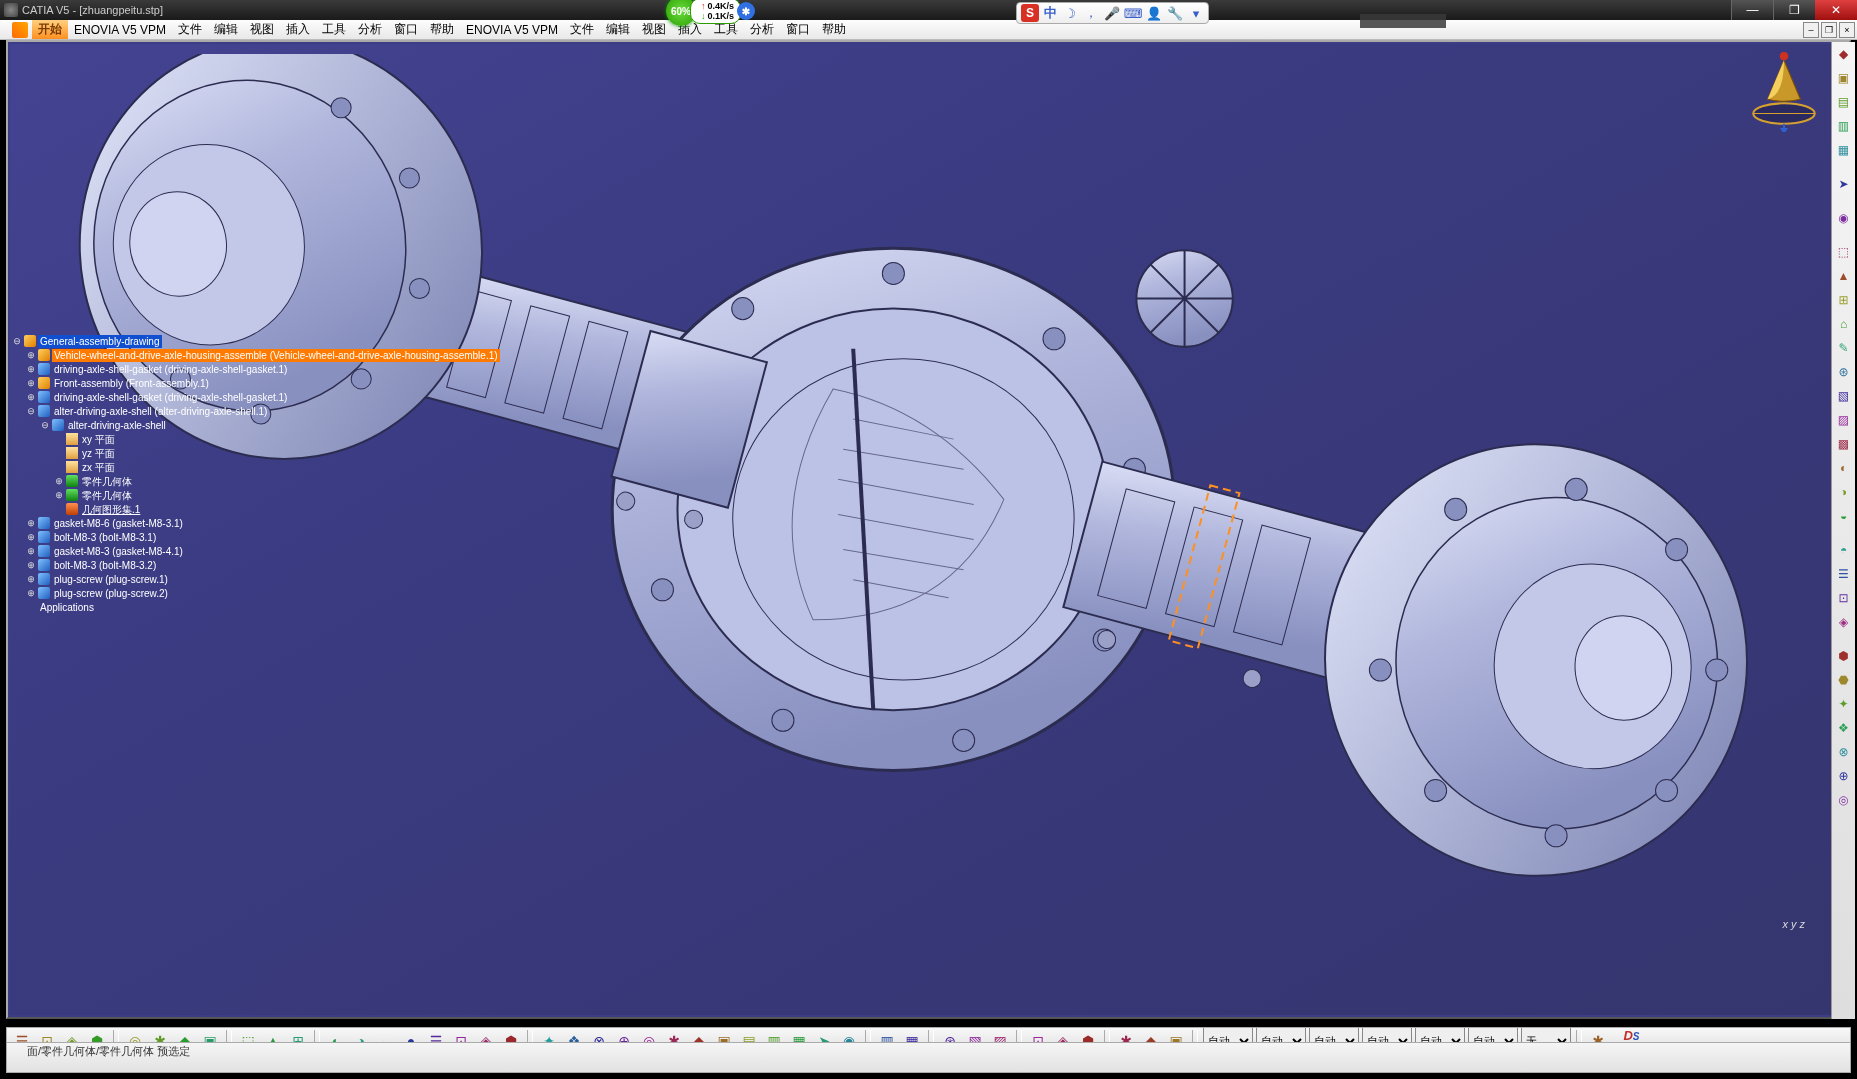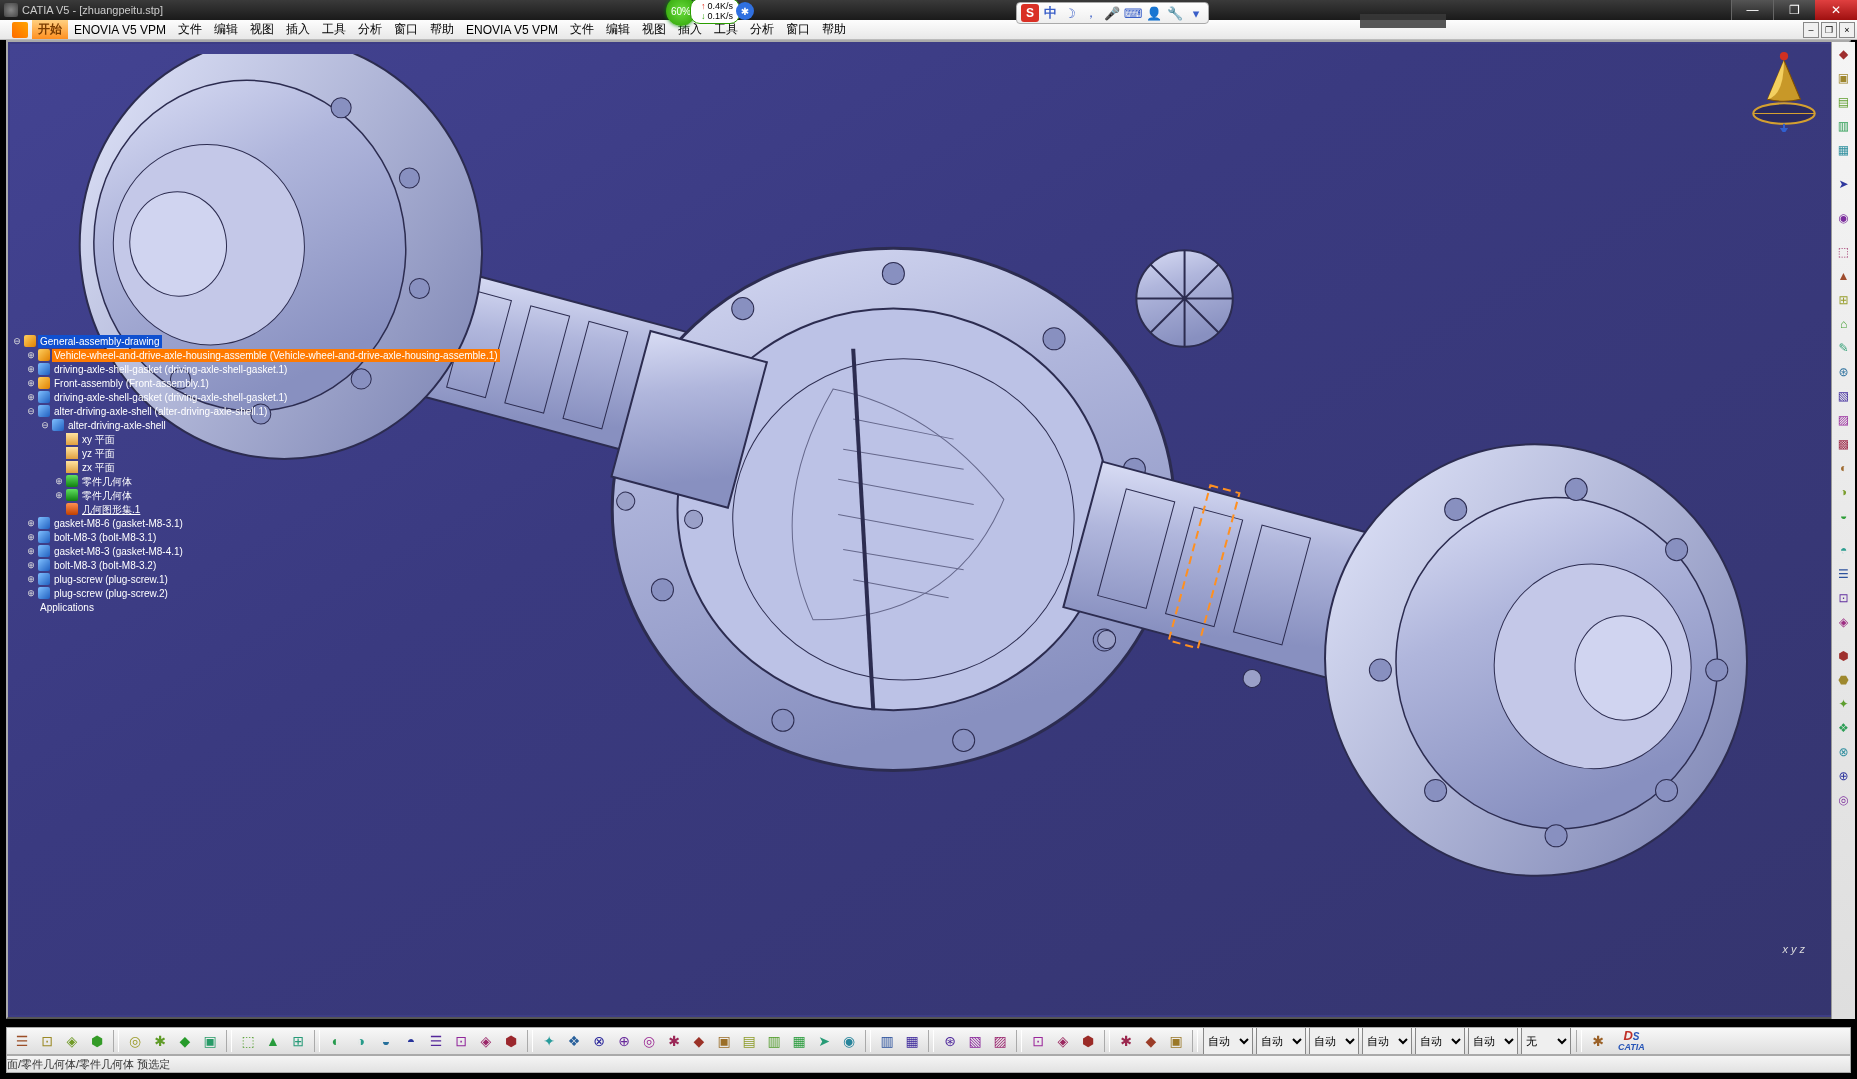--- a/index.html
+++ b/index.html
@@ -15,21 +15,21 @@
 
 
 .menubar { height: 20px; background: linear-gradient(#fdfdfd,#e8e8e8); display: flex; align-items: center; font-size: 12px; padding-left: 8px; border-bottom: 1px solid #bbb; position: relative; }
 .menubar .logo { width:16px;height:16px;margin:0 4px;background:linear-gradient(45deg,#ff6a00,#ffa500);border-radius:2px;}
 .menu-item { padding: 0 6px; cursor: default; height:100%; display:flex; align-items:center;}
 .menu-item.start { background: linear-gradient(#ffd080,#ff9020); font-weight: bold; color:#7a3c00;}
 .menubar .doc-controls { position:absolute; right:2px; top:2px; display:flex; gap:2px;}
 .menubar .doc-btn { width:16px;height:16px;border:1px solid #888;background:#f0f0f0;font-size:9px;display:flex;align-items:center;justify-content:center;}
 
 
-.overlay-badge { position:absolute; left:666px; top:0; height:22px; display:flex; align-items:center; z-index:50;}
+.overlay-badge { position:absolute; left:666px; top:0; height:22px; display:flex; align-items:center; z-index:50;font-weight:bold;}
 .overlay-badge .pct { width:30px;height:30px;border-radius:50%;background:radial-gradient(circle,#6adc3e,#2a9e00);color:#fff;font-size:10px;display:flex;align-items:center;justify-content:center;box-shadow:0 0 4px #080;}
 .overlay-badge .speeds { background:#fff;border:1px solid #2a9e00;border-radius:10px;margin-left:-6px;padding:2px 6px 2px 10px;font-size:9px;line-height:10px;}
 .overlay-badge .speeds div { display:flex; align-items:center; gap:2px;}
 .overlay-badge .arrow-up { color:#e03020;}
 .overlay-badge .arrow-down { color:#2a9e00;}
 .overlay-badge .gear { width:18px;height:18px;border-radius:50%;background:#3070e0;margin-left:-4px;color:#fff;font-size:10px;display:flex;align-items:center;justify-content:center;}
 
 
 .ime-bar { position:absolute; left:1016px; top:2px; height:22px; background:linear-gradient(#fff,#eee); border:1px solid #aaa; border-radius:4px; display:flex; align-items:center; padding:0 4px; gap:5px; z-index:50;}
 .ime-bar .s-logo { width:18px;height:18px;background:#d93025;color:#fff;font-weight:bold;border-radius:3px;display:flex;align-items:center;justify-content:center;font-size:12px;}
@@ -73,24 +73,24 @@
 .tree-indent-3 { padding-left:42px;}
 
 
 .bottom-toolbar { position:absolute; left:6px; right:6px; bottom:24px; height:28px; background:linear-gradient(#f8f8f8,#dedede); border:1px solid #aaa; display:flex; align-items:center; padding:0 4px; gap:3px; overflow:hidden;}
 .bottom-toolbar .sep { width:6px;height:22px;border-left:1px solid #aaa;border-right:1px solid #fff;margin:0 2px;}
 .bottom-toolbar .btn { width:22px;height:22px;display:flex;align-items:center;justify-content:center;border:1px solid transparent;}
 .bottom-toolbar select { font-size:11px;height:28px;width:50px;border:1px solid #888;}
 .bottom-toolbar .catia-logo {margin-left:6px;font-style:italic;font-weight:bold;font-size:13px;color:#3a5fc8;}
 
 
-.statusbar { position:absolute; left:6px; right:6px; bottom:6px; height:18px; background:linear-gradient(#f5f5f5,#e2e2e2); border:1px solid #aaa; font-size:11px; padding:1px 0; color:#333;}
-
-
-.xyz-badge { position:absolute; right:42px; bottom:60px; font-size:11px; font-style:italic; color:#ddd;}
+.statusbar { position:absolute; left:6px; right:6px; bottom:6px; height:31px; background:linear-gradient(#f5f5f5,#e2e2e2); border:1px solid #aaa; font-size:11px; padding:1px 20px; color:#333;}
+
+
+.xyz-badge { position:absolute; right:42px; bottom:85px; font-size:11px; font-style:italic; color:#ddd;}
 </style>
 </head>
 <body>
 
 <div class="titlebar">
   <span class="app-icon"></span>
   <span>CATIA V5 - [zhuangpeitu.stp]</span>
   <div class="win-controls">
     <div class="win-btn min">—</div>
     <div class="win-btn max">❐</div>

